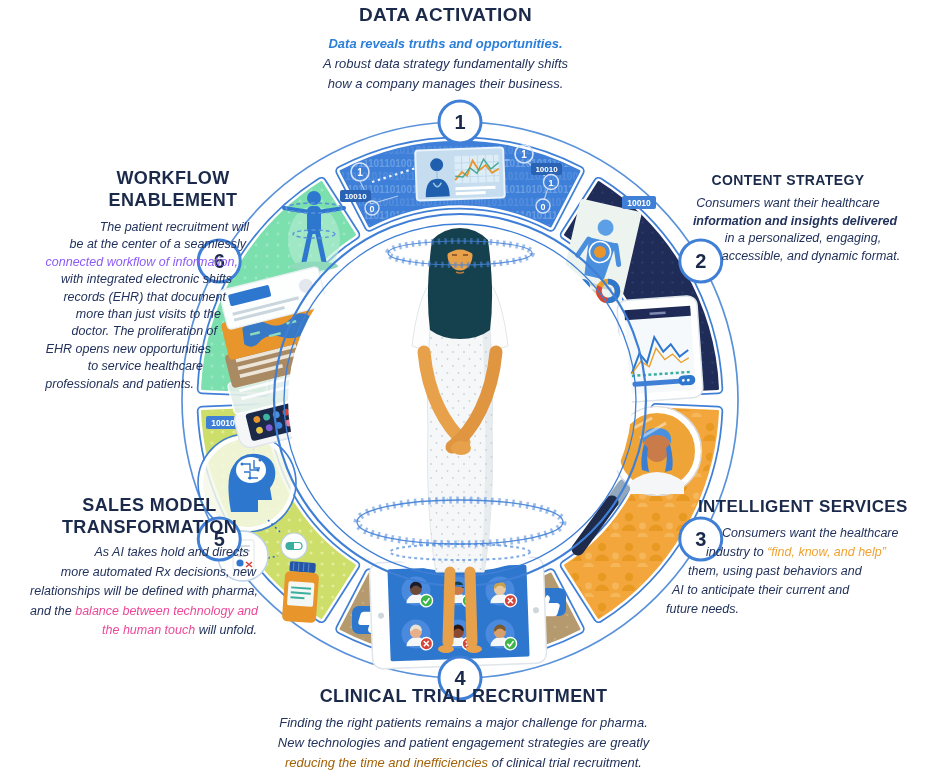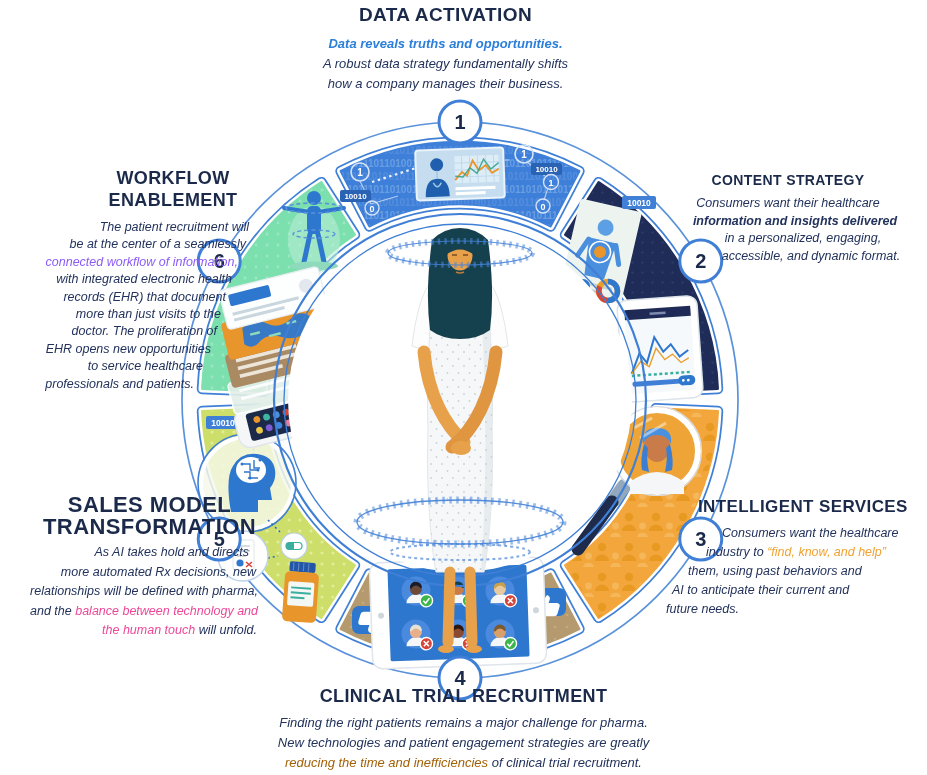--- a/index.html
+++ b/index.html
@@ -43,21 +43,21 @@
   #sec-intel .tline:nth-child(5){margin-left:18px;}
 
   
   #sec-clinical{left:0;top:686px;width:927px;text-align:center;}
   #sec-clinical h2{font-size:18px;}
   #sec-clinical .lines{margin-top:6px;}
   #sec-clinical .tline{font-size:13px;line-height:20px;}
 
   
   #sec-sales{left:0;top:494px;width:259px;text-align:right;}
-  #sec-sales h2{text-align:center;padding-left:40px;font-size:22px;line-height:22px;}
+  #sec-sales h2{text-align:center;padding-left:40px;font-size:18px;line-height:22px;}
   #sec-sales .lines{margin-top:5px;}
   #sec-sales .tline{line-height:19.5px;}
   #sec-sales .tline:nth-child(1){padding-right:10px;}
   #sec-sales .tline:nth-child(2){padding-right:3px;}
   #sec-sales .tline:nth-child(3){padding-right:1px;}
   #sec-sales .tline:nth-child(4){padding-right:1px;}
   #sec-sales .tline:nth-child(5){padding-right:2px;}
 
   
   #sec-workflow{left:0;top:167px;width:251px;text-align:right;}
@@ -524,21 +524,21 @@
         <div class="tline"><span class="r-lime">the human touch</span><span> will unfold.</span></div>
       </div>
 </div>
 
 <div class="sec" id="sec-workflow">
   <h2><span>WORKFLOW</span><br><span>ENABLEMENT</span></h2>
   <div class="lines">
         <div class="tline"><span>The patient recruitment will</span></div>
         <div class="tline"><span>be at the center of a seamlessly</span></div>
         <div class="tline"><span class="r-green">connected workflow of information,</span></div>
-        <div class="tline"><span>with integrated electronic health</span></div>
+        <div class="tline"><span>with integrated electronic shifts</span></div>
         <div class="tline"><span>records (EHR) that document</span></div>
         <div class="tline"><span>more than just visits to the</span></div>
         <div class="tline"><span>doctor.  The proliferation of</span></div>
         <div class="tline"><span>EHR opens new opportunities</span></div>
         <div class="tline"><span>to service healthcare</span></div>
         <div class="tline"><span>professionals and patients.</span></div>
       </div>
 </div>
 
 </div>

